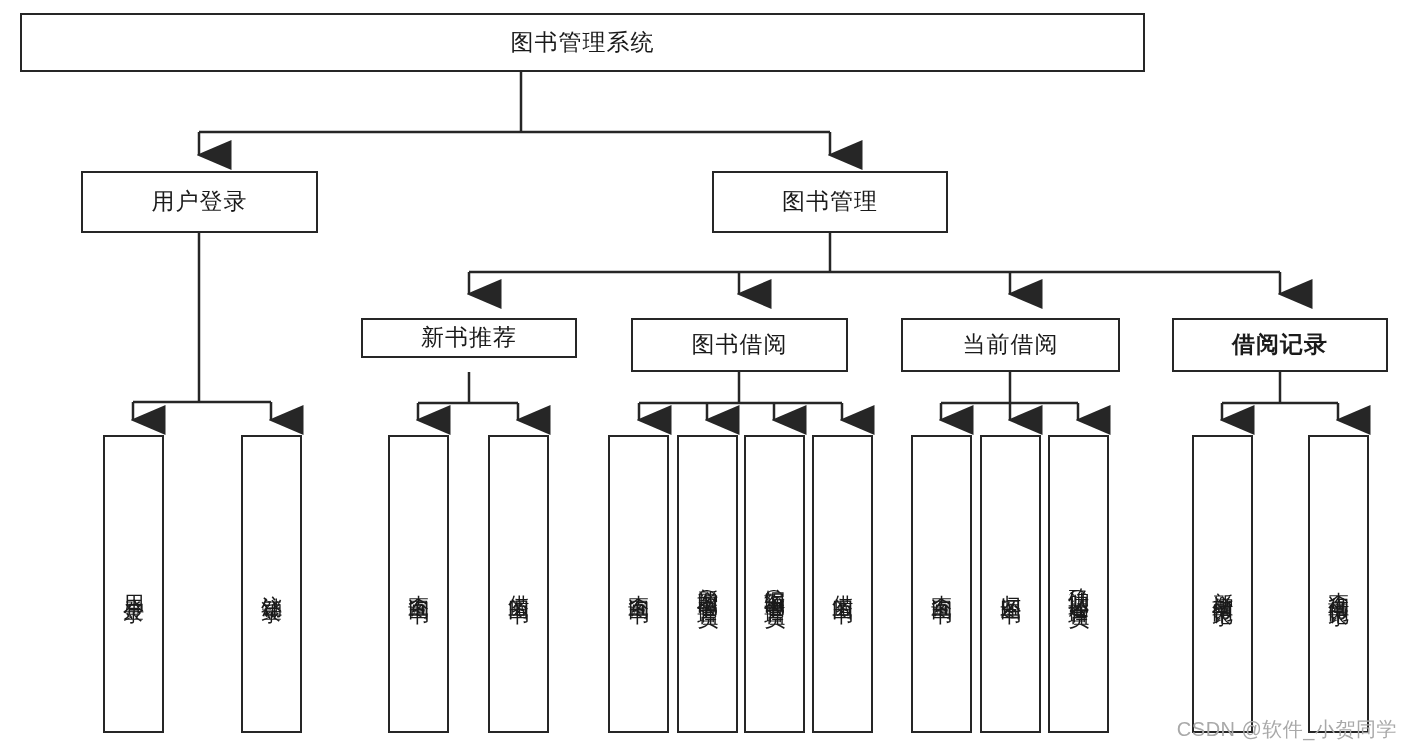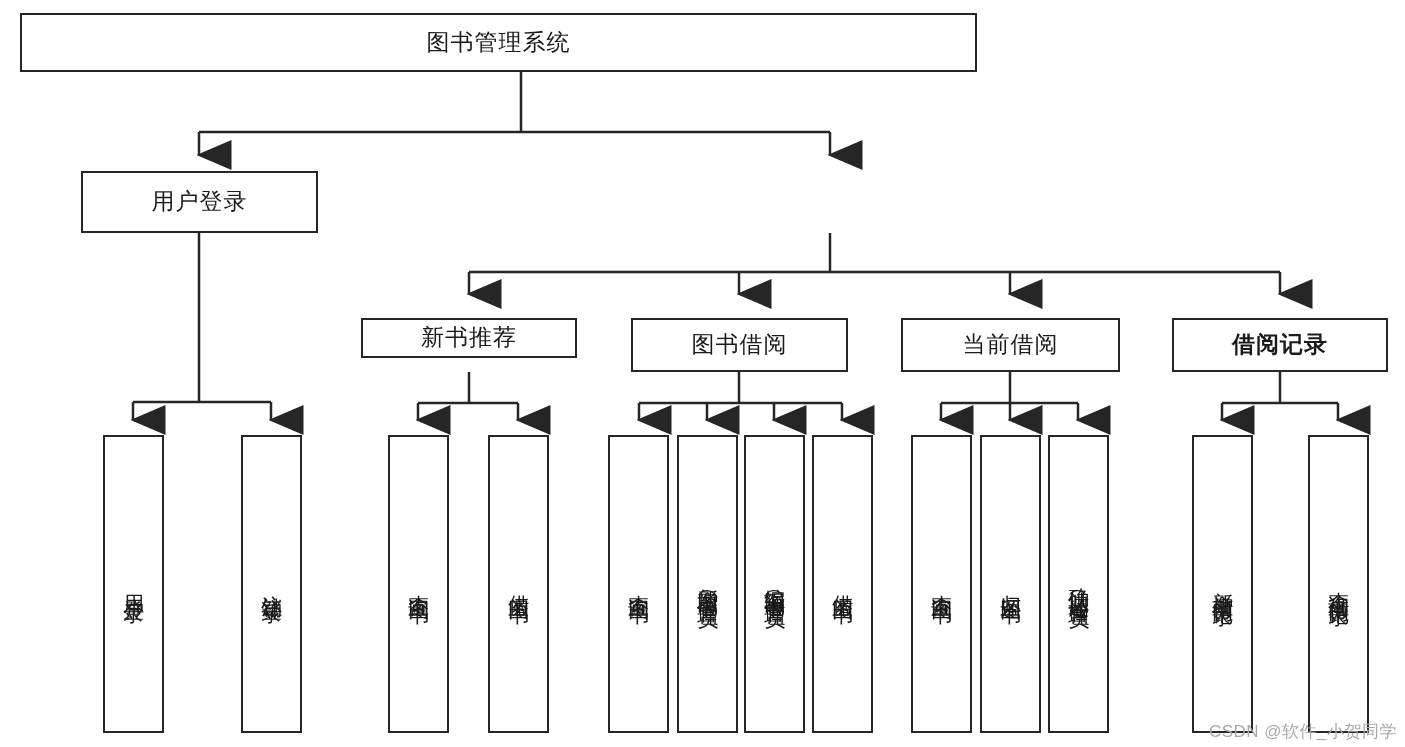--- a/index.html
+++ b/index.html
@@ -51,21 +51,21 @@
     left: 0;
     top: 0;
     width: 1405px;
     height: 747px;
     pointer-events: none;
   }
   .watermark {
     position: absolute;
     right: 8px;
     bottom: 4px;
-    font-size: 17px;
+    font-size: 20px;
     color: #a9a9a9;
     letter-spacing: 0.5px;
     white-space: nowrap;
   }
 </style>
 </head>
 <body>
 
 <div id="canvas">
 
@@ -112,26 +112,29 @@
       <path d="M 1010 403 L 1010 420" marker-end="url(#arrow)"></path>
       <path d="M 1078 403 L 1078 420" marker-end="url(#arrow)"></path>
 
       <path d="M 1280 372 L 1280 403"></path>
       <path d="M 1222 403 L 1338 403"></path>
       <path d="M 1222 403 L 1222 420" marker-end="url(#arrow)"></path>
       <path d="M 1338 403 L 1338 420" marker-end="url(#arrow)"></path>
     </g>
   </svg>
 
-  <div class="node horiz" style="left:20px; top:13px; width:957px; height:59px;">
+  <div class="node horiz" style="left:20px; top:13px; width:1125px; height:59px;">
     <span>图书管理系统</span>
   </div>
 
   <div class="node horiz" style="left:81px; top:171px; width:237px; height:62px;">
     <span>用户登录</span>
+  </div>
+  <div class="node horiz" style="left:712px; top:171px; width:236px; height:62px;">
+    <span>图书管理</span>
   </div>
 
   <div class="node horiz" style="left:361px; top:318px; width:216px; height:40px;">
     <span>新书推荐</span>
   </div>
   <div class="node horiz" style="left:901px; top:318px; width:219px; height:54px;">
     <span>当前借阅</span>
   </div>
   <div class="node horiz" style="left:631px; top:318px; width:217px; height:54px;">
     <span>图书借阅</span>

